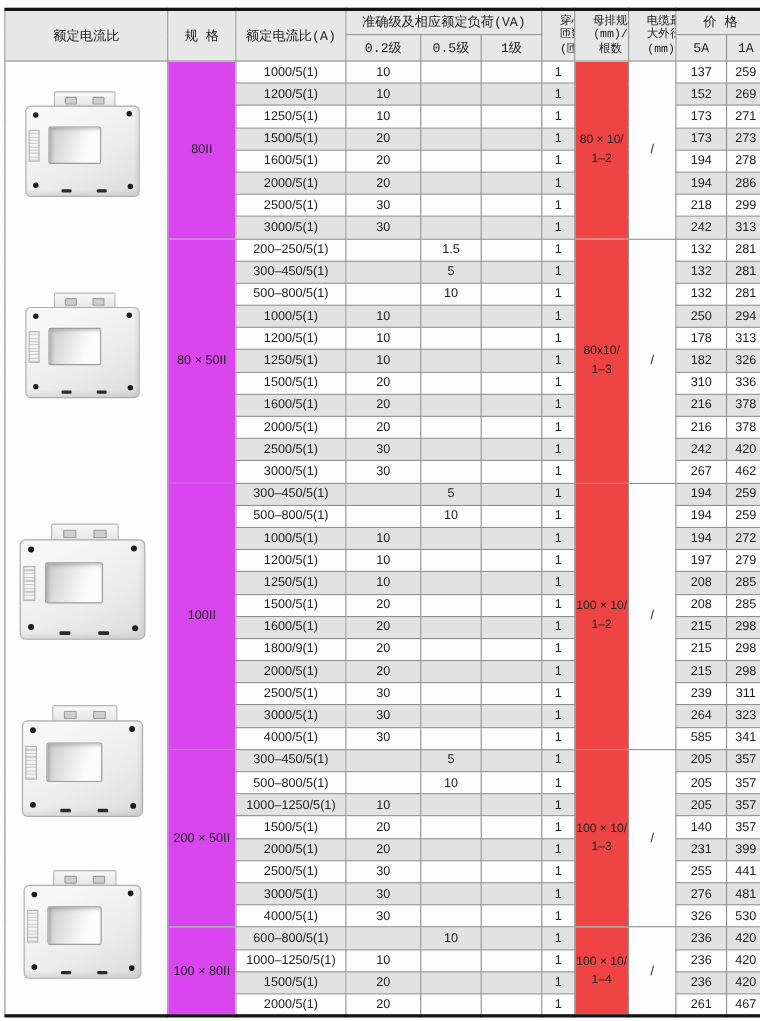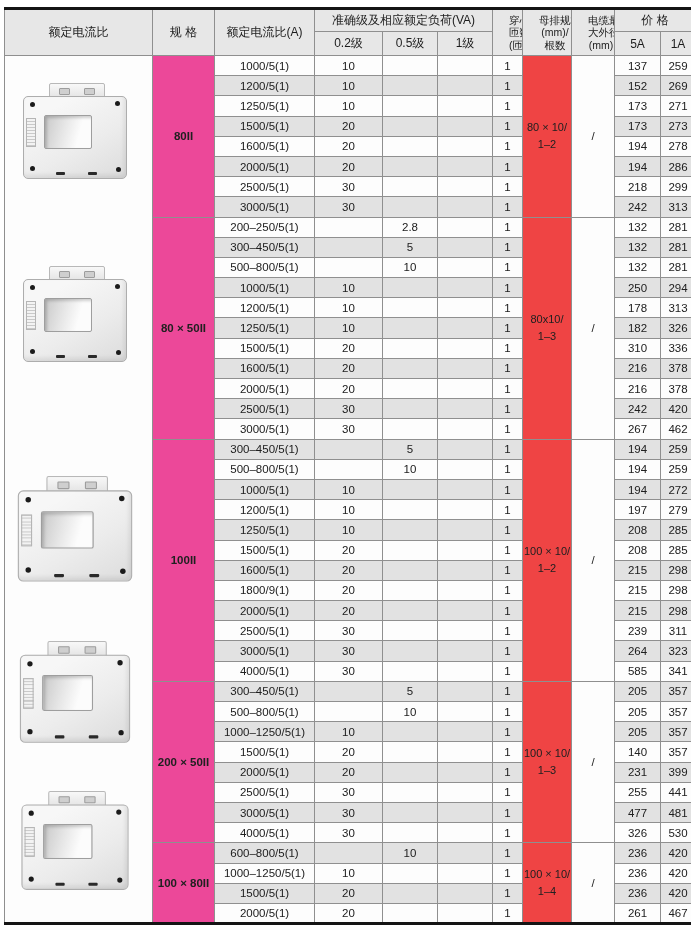--- a/index.html
+++ b/index.html
@@ -17,29 +17,29 @@
     border-collapse:collapse;table-layout:fixed;width:684px;
     border-left:1px solid #8f8f8f;border-right:1px solid #8f8f8f;
     border-top:3px solid #141414;border-bottom:3px solid #141414;
   }
   th,td{
     border:1px solid #8f8f8f;padding:0;margin:0;
     text-align:center;vertical-align:middle;overflow:hidden;
     white-space:nowrap;
   }
   thead th{
-    background:#e7e7e7;font-weight:normal;font-size:12px;color:#1c1c1c;
+    background:#e7e7e7;font-weight:normal;font-size:12px;color:#1c1c1c;font-family:Liberation Mono, monospace;
   }
   thead tr.h-top{height:23px;}
   thead tr.h-sub{height:24px;}
   th.small-h div{font-size:10.5px;line-height:1.2;color:#1c1c1c;margin-left:16px;}
   tbody tr{height:20.19px;}
   tbody td{font-size:11.5px;color:#202020;background:#fdfdfd;}
   tbody td.alt{background:#e2e2e2;}
-  td.spec-cell{background:#ec4899;font-size:11.5px;font-weight:bold;}
+  td.spec-cell{background:#d946ef;font-size:11.5px;}
   td.busbar-cell{background:#ef4444;}
   td.busbar-cell div{font-size:11px;line-height:1.55;}
   td.cable-cell{background:#fdfdfd;font-size:11.5px;}
   td.shape-cell{background:#fdfdfd;position:relative;}
   .shape-wrap{position:absolute;top:0;left:0;right:0;bottom:0;}
 
   
   .ct{position:absolute;width:104px;height:96px;left:18px;}
   .ct-term{
     position:absolute;top:0;left:26px;width:54px;height:18px;
@@ -274,21 +274,21 @@
           <td class="alt"></td>
           <td class="alt"></td>
           <td class="alt">1</td>
           <td class="c-price alt">242</td>
           <td class="c-price alt">313</td>
         </tr>
         <tr>
           <td class="spec-cell" rowspan="11">80 × 50II</td>
           <td class="c-ratio">200–250/5(1)</td>
           <td class=""></td>
-          <td class="">2.8</td>
+          <td class="">1.5</td>
           <td class=""></td>
           <td class="">1</td>
           <td class="busbar-cell" rowspan="11">
             <div>80x10/</div>
             <div>1–3</div>
           </td>
           <td class="cable-cell" rowspan="11">/</td>
           <td class="c-price">132</td>
           <td class="c-price">281</td>
         </tr>
@@ -555,21 +555,21 @@
           <td class="">1</td>
           <td class="c-price">255</td>
           <td class="c-price">441</td>
         </tr>
         <tr>
           <td class="c-ratio alt">3000/5(1)</td>
           <td class="alt">30</td>
           <td class="alt"></td>
           <td class="alt"></td>
           <td class="alt">1</td>
-          <td class="c-price alt">477</td>
+          <td class="c-price alt">276</td>
           <td class="c-price alt">481</td>
         </tr>
         <tr>
           <td class="c-ratio">4000/5(1)</td>
           <td class="">30</td>
           <td class=""></td>
           <td class=""></td>
           <td class="">1</td>
           <td class="c-price">326</td>
           <td class="c-price">530</td>

